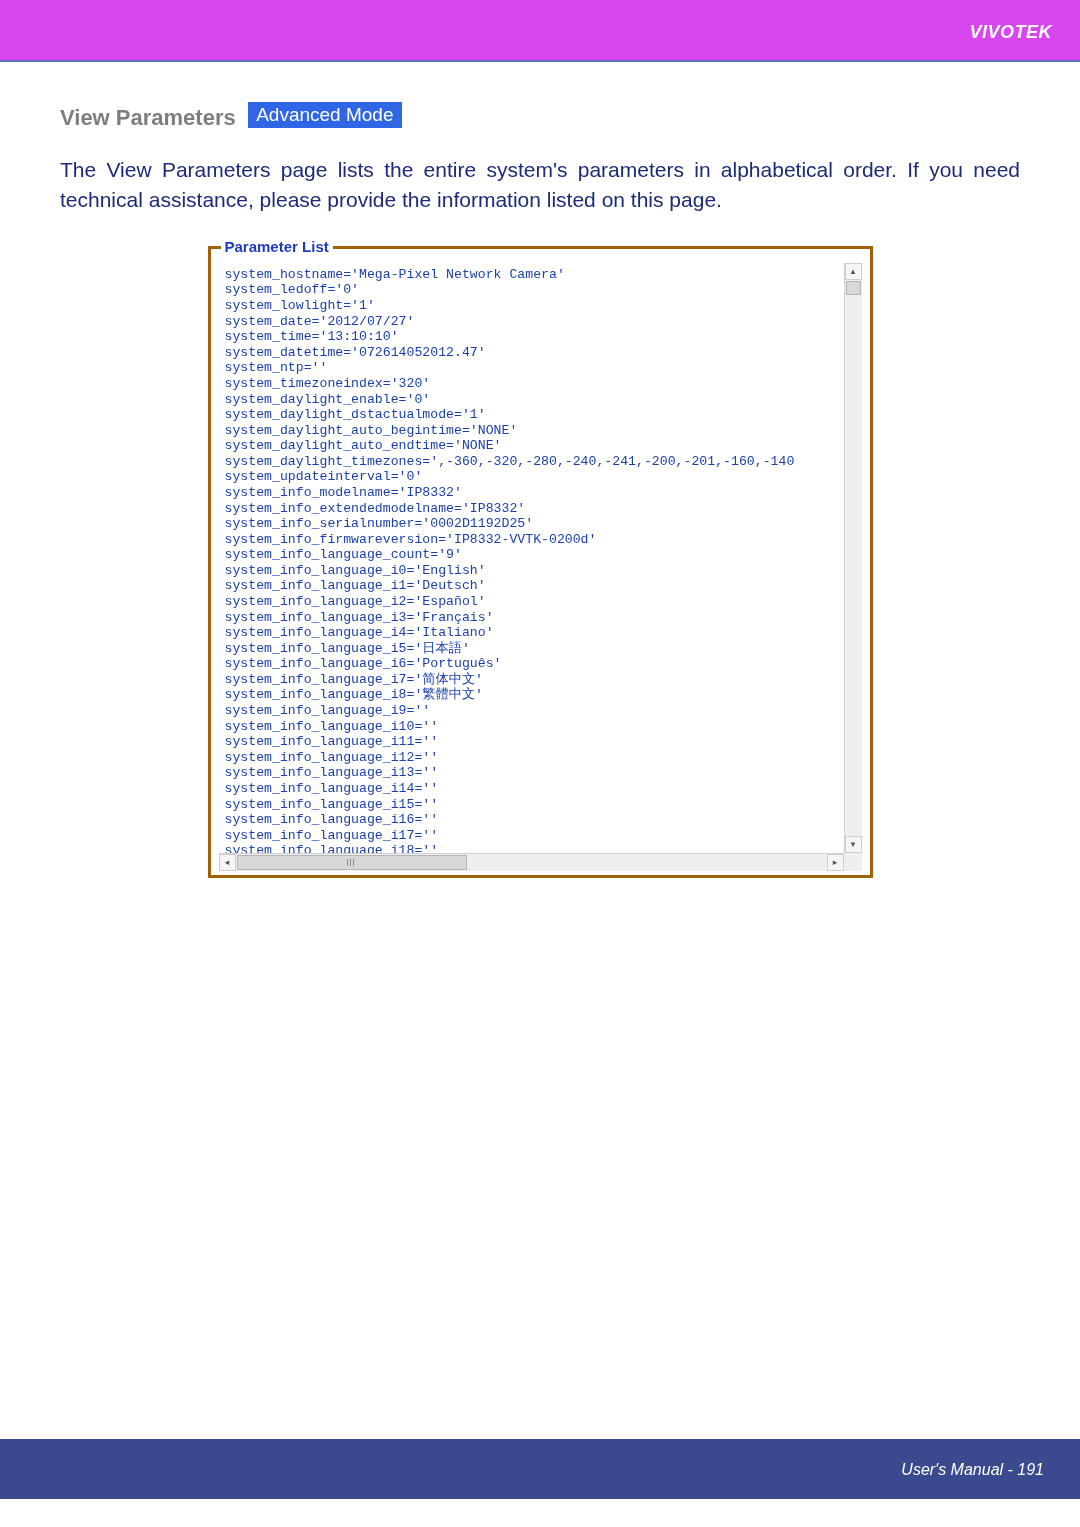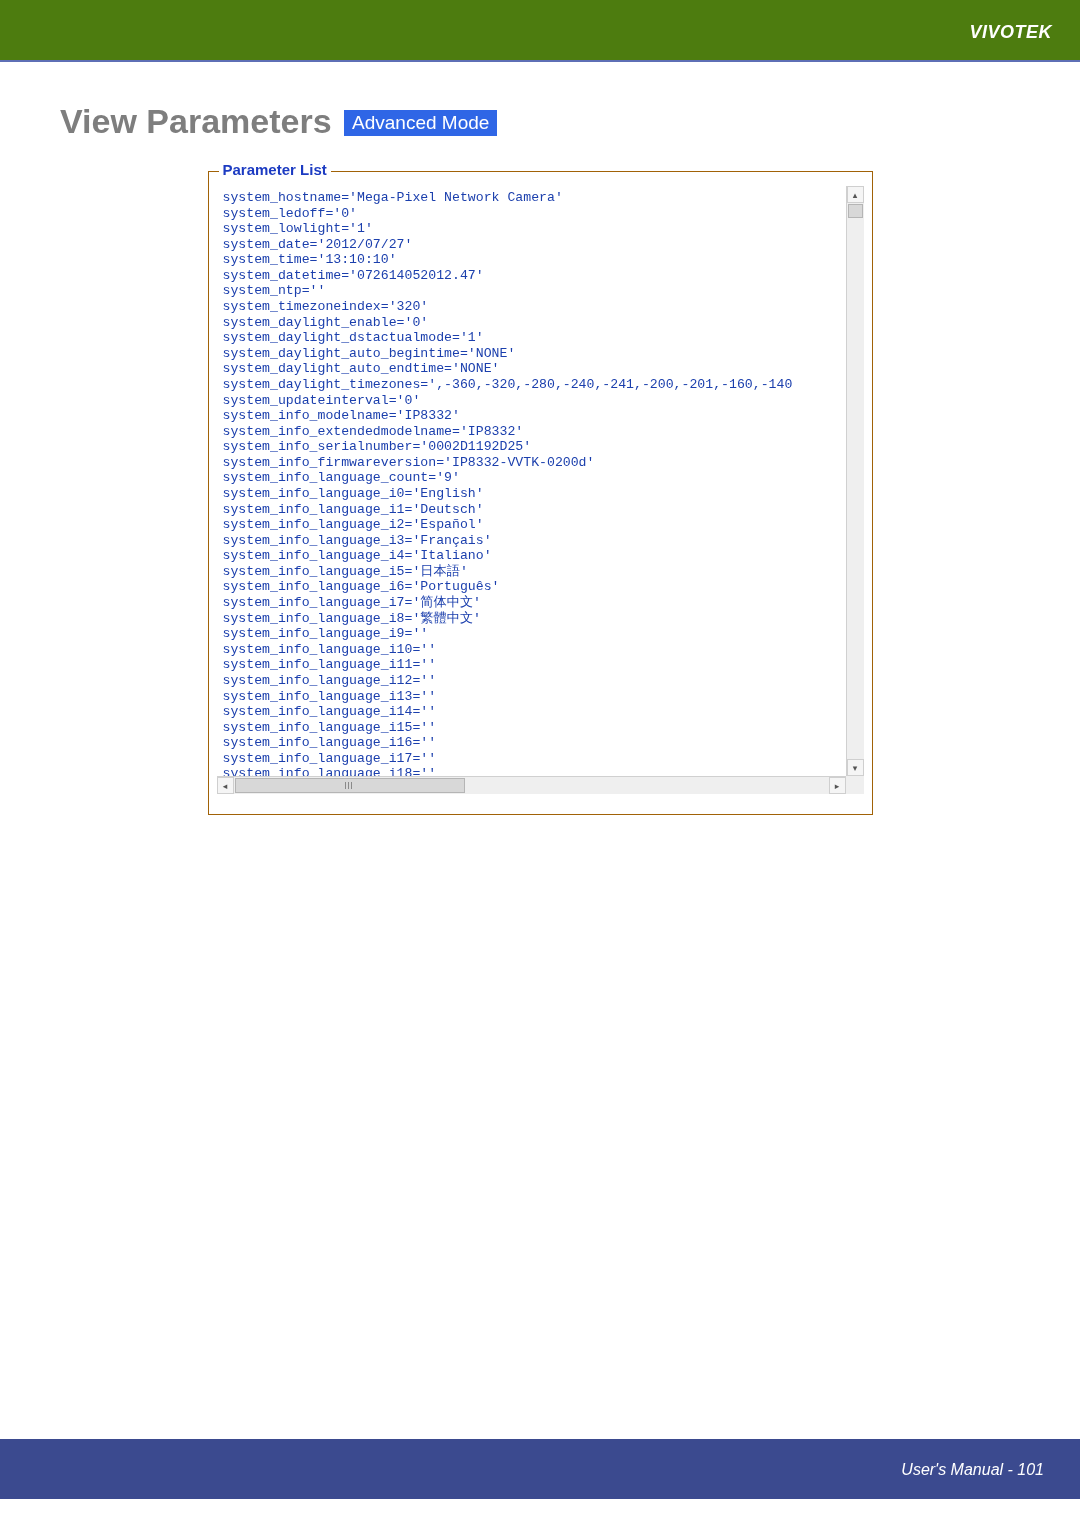--- a/index.html
+++ b/index.html
@@ -1,31 +1,31 @@
 <!DOCTYPE html>
 <html><head>
 <meta charset="utf-8">
 <style>
   * { box-sizing: border-box; margin: 0; padding: 0; }
   html, body { width: 1080px; height: 1527px; font-family: Arial, Helvetica, sans-serif; background: #fff; }
   .page { width: 1080px; height: 1527px; position: relative; background: #fff; }
 
-  .top-bar { width: 100%; height: 60px; background: #4d7c0f; position: relative; }
+  .top-bar { width: 100%; height: 60px; background: #d946ef; position: relative; }
   .brand { position: absolute; right: 28px; top: 22px; color: #fff; font-style: italic; font-weight: bold; font-size: 18px; letter-spacing: 0.5px; }
   .rule { width: 100%; height: 2px; background: #5e6fb5; }
 
   .content { padding: 40px 60px 0 60px; }
 
-  .heading { color: #7e7e7e; font-size: 34px; font-weight: bold; display: inline; }
+  .heading { color: #7e7e7e; font-size: 22px; font-weight: bold; display: inline; }
   .mode-badge { display: inline-block; background: #2f66e6; color: #ffffff; font-size: 19px; padding: 2px 8px; margin-left: 8px; vertical-align: 4px; }
 
   .desc { margin-top: 24px; color: #1d2a7a; font-size: 21px; line-height: 1.45; text-align: justify; }
 
   .panel-wrap { margin: 30px auto 0 auto; width: 665px; }
-  .fieldset { border: 1px solid #a16207; position: relative; padding: 14px 8px 20px 8px; }
+  .fieldset { border: 3px solid #a16207; position: relative; padding: 14px 8px 4px 8px; }
   .legend { position: absolute; top: -11px; left: 10px; background: #fff; color: #1c3bc2; font-weight: bold; font-size: 15px; padding: 0 4px; }
   .param-area { position: relative; width: 100%; height: 608px; overflow: hidden; }
   .param-text { font-family: Liberation Mono, monospace; font-size: 13.2px; color: #1b3fad; white-space: pre; line-height: 1.18; padding-left: 6px; padding-top: 4px; }
 
   .v-scroll { position: absolute; top: 0; right: 0; width: 18px; height: calc(100% - 18px); background: #efefef; border-left: 1px solid #d0d0d0; }
   .v-arrow-up, .v-arrow-down { height: 17px; background: #f5f5f5; border: 1px solid #cfcfcf; display: flex; align-items: center; justify-content: center; font-size: 9px; color: #555; }
   .v-arrow-down { position: absolute; bottom: 0; left: 0; right: 0; }
   .v-thumb { position: absolute; left: 1px; right: 1px; top: 18px; height: 14px; background: #d8d8d8; border: 1px solid #b5b5b5; }
 
   .h-scroll { position: absolute; left: 0; right: 0; bottom: 0; height: 18px; background: #efefef; border-top: 1px solid #d0d0d0; }
@@ -46,20 +46,21 @@
 <div class="page">
   <div class="top-bar">
     <div class="brand">VIVOTEK</div>
   </div>
   <div class="rule"></div>
 
   <div class="content">
     <span class="heading">View Parameters</span>
     <span class="mode-badge">Advanced Mode</span>
 
+    <p class="desc">The View Parameters page lists the entire system's parameters in alphabetical order. If you need technical assistance, please provide the information listed on this page.</p>
 
     <div class="panel-wrap">
       <div class="fieldset">
         <div class="legend">Parameter List</div>
         <div class="param-area">
           <div class="param-text" id="param-text">system_hostname='Mega-Pixel Network Camera'
 system_ledoff='0'
 system_lowlight='1'
 system_date='2012/07/27'
 system_time='13:10:10'
@@ -114,14 +115,14 @@
             </div>
             <div class="h-arrow-r">▸</div>
           </div>
           <div class="h-corner"></div>
         </div>
       </div>
     </div>
   </div>
 
   <div class="footer-bar"></div>
-  <div class="footer">User's Manual - 101</div>
+  <div class="footer">User's Manual - 191</div>
 </div>
 
 </body></html>

